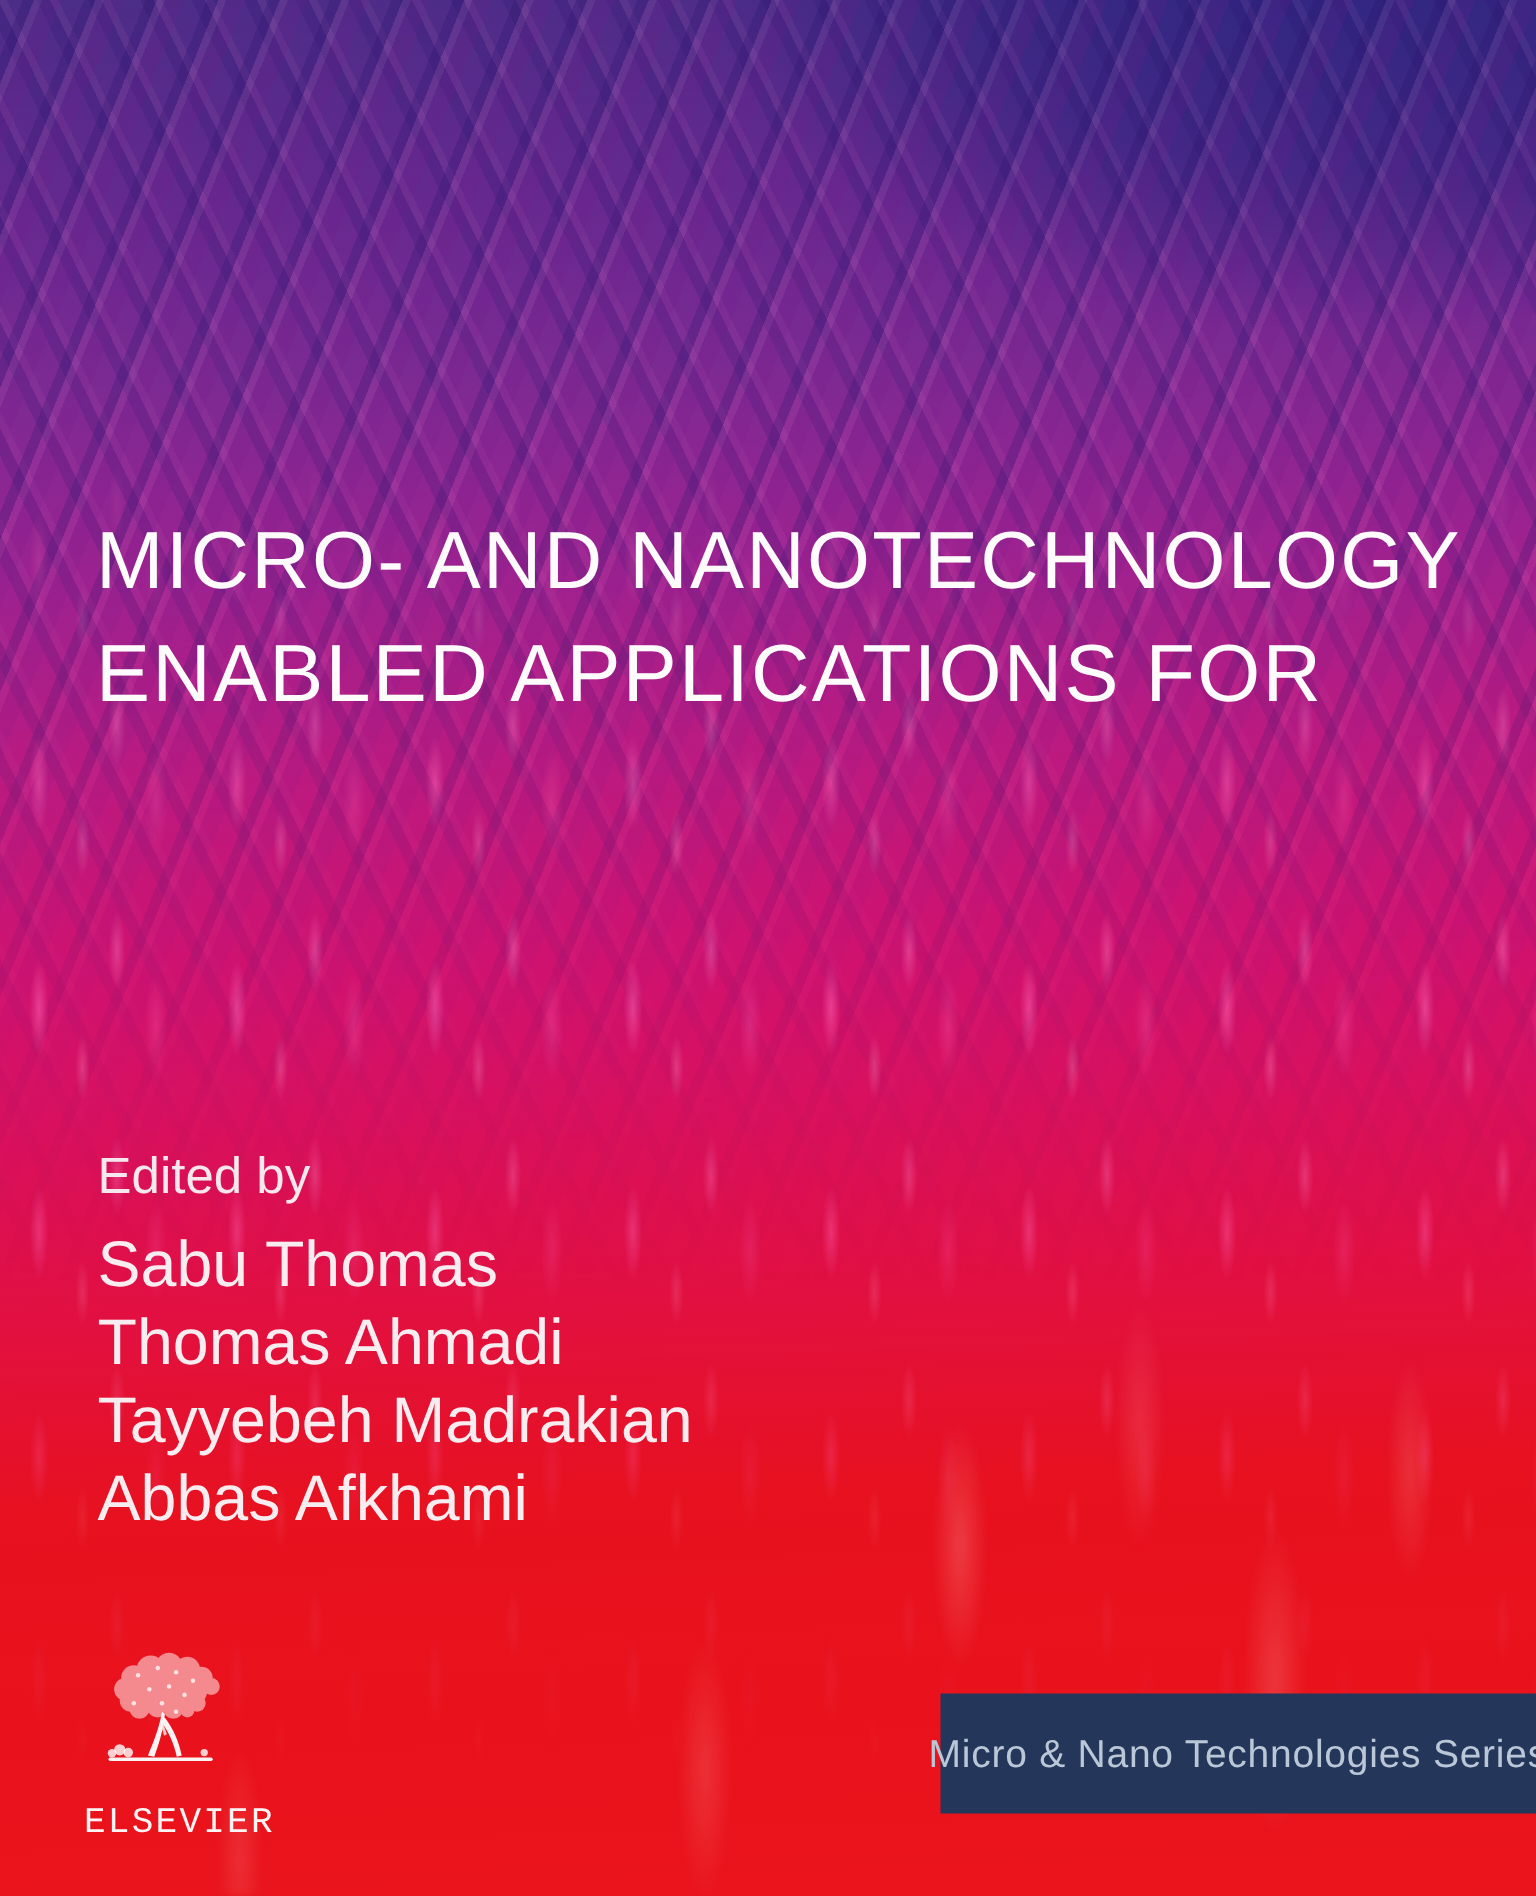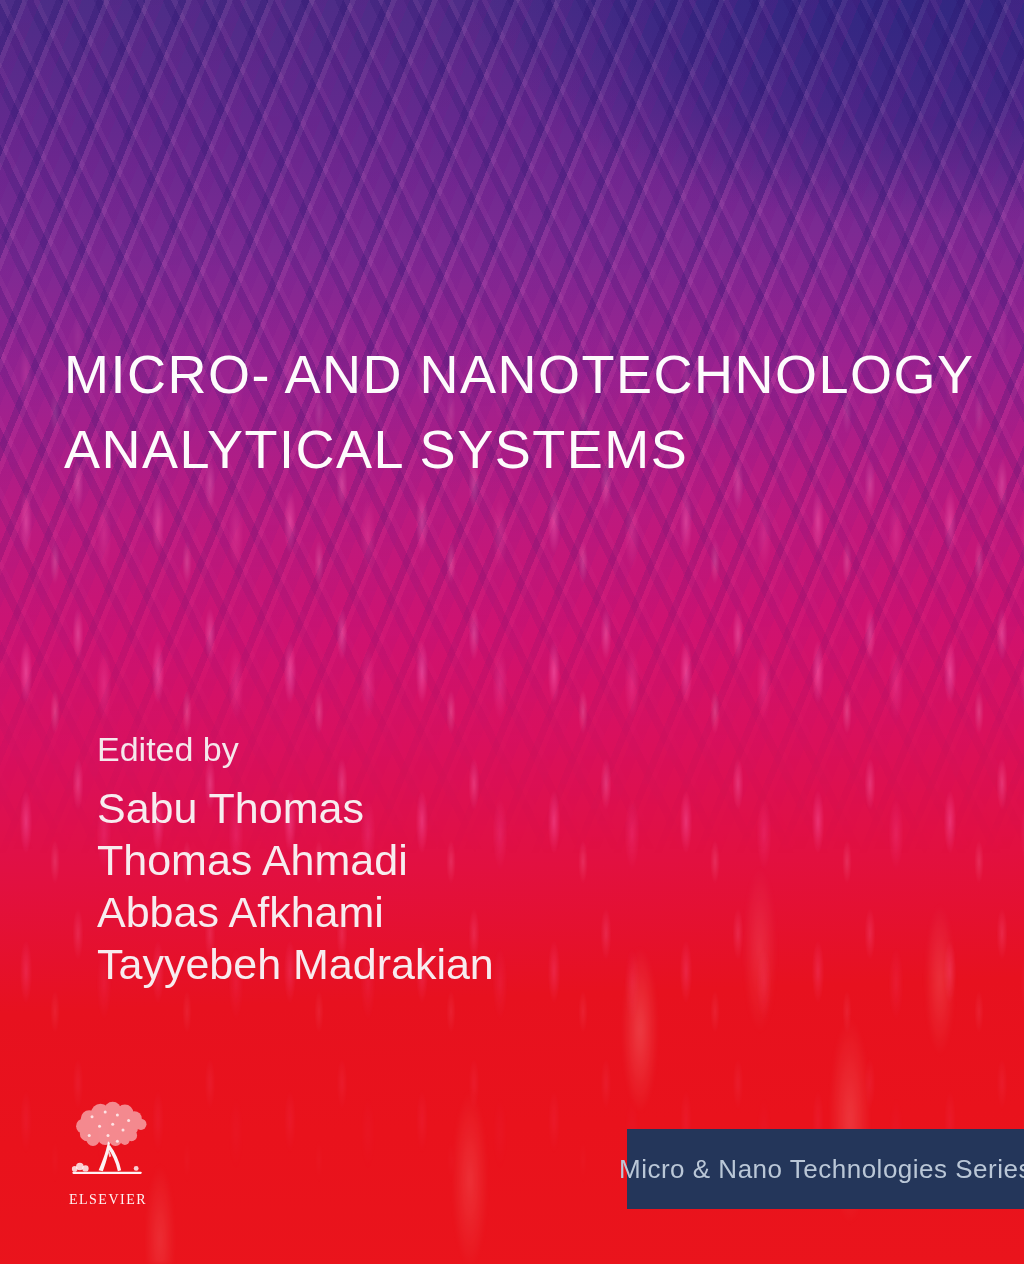--- a/index.html
+++ b/index.html
@@ -72,30 +72,30 @@
   .title {
     position:absolute; left:64px; top:337px; width:920px;
     color:#fdfbfc;
     font-size:54px; line-height:75px;
     font-weight:300;
     letter-spacing:1.5px;
     text-transform:uppercase;
   }
   .title span { display:block; white-space:nowrap; }
 
-  .edited { position:absolute; left:65px; top:728px; color:#f7ecef;margin-left:32px; }
+  .edited { position:absolute; left:65px; top:763px; color:#f7ecef; }
   .edited-by { font-size:34px; line-height:42px; font-weight:300; margin-bottom:12px; color:#f5e7eb; }
   .editor { font-size:43px; line-height:52px; font-weight:300; white-space:nowrap; }
 
   .publisher { position:absolute; left:56px; top:1098px; width:104px; text-align:center; color:#fff; }
   .publisher svg { display:block; margin:0 auto; }
   .publisher-word {
-    margin-top:2px;
-    font-family:Liberation Serif, serif;
-    font-size:14px; letter-spacing:1.5px;
+    margin-top:12px;
+    font-family:Liberation Mono, monospace;
+    font-size:24px; letter-spacing:1.5px;
     color:#ffffff; opacity:0.95;
   }
 
   .series-badge {
     position:absolute; left:627px; top:1129px;
     width:397px; height:80px;
     background:#24365a;
     display:flex; align-items:center; justify-content:center;
   }
   .series-badge span {
@@ -107,29 +107,29 @@
 <body>
 
 <div class="cover">
 
   <div class="tex-ridges"></div>
   <div class="tex-flames"></div>
   <div class="tex-glow"></div>
 
   <h1 class="title">
     <span>MICRO- AND NANOTECHNOLOGY</span>
-    <span>ANALYTICAL SYSTEMS</span>
+    <span>ENABLED APPLICATIONS FOR</span>
   </h1>
 
   <div class="edited">
     <div class="edited-by">Edited by</div>
     <div class="editor">Sabu Thomas</div>
     <div class="editor">Thomas Ahmadi</div>
+    <div class="editor">Tayyebeh Madrakian</div>
     <div class="editor">Abbas Afkhami</div>
-    <div class="editor">Tayyebeh Madrakian</div>
   </div>
 
   <div class="publisher">
     <svg width="94" height="92" viewBox="0 0 100 98" aria-hidden="true">
 
       <g fill="#ffffff" opacity="0.92">
         <g opacity="0.55">
           <circle cx="30" cy="22" r="9"></circle>
             <circle cx="42" cy="16" r="10"></circle>
             <circle cx="55" cy="13" r="9"></circle>

